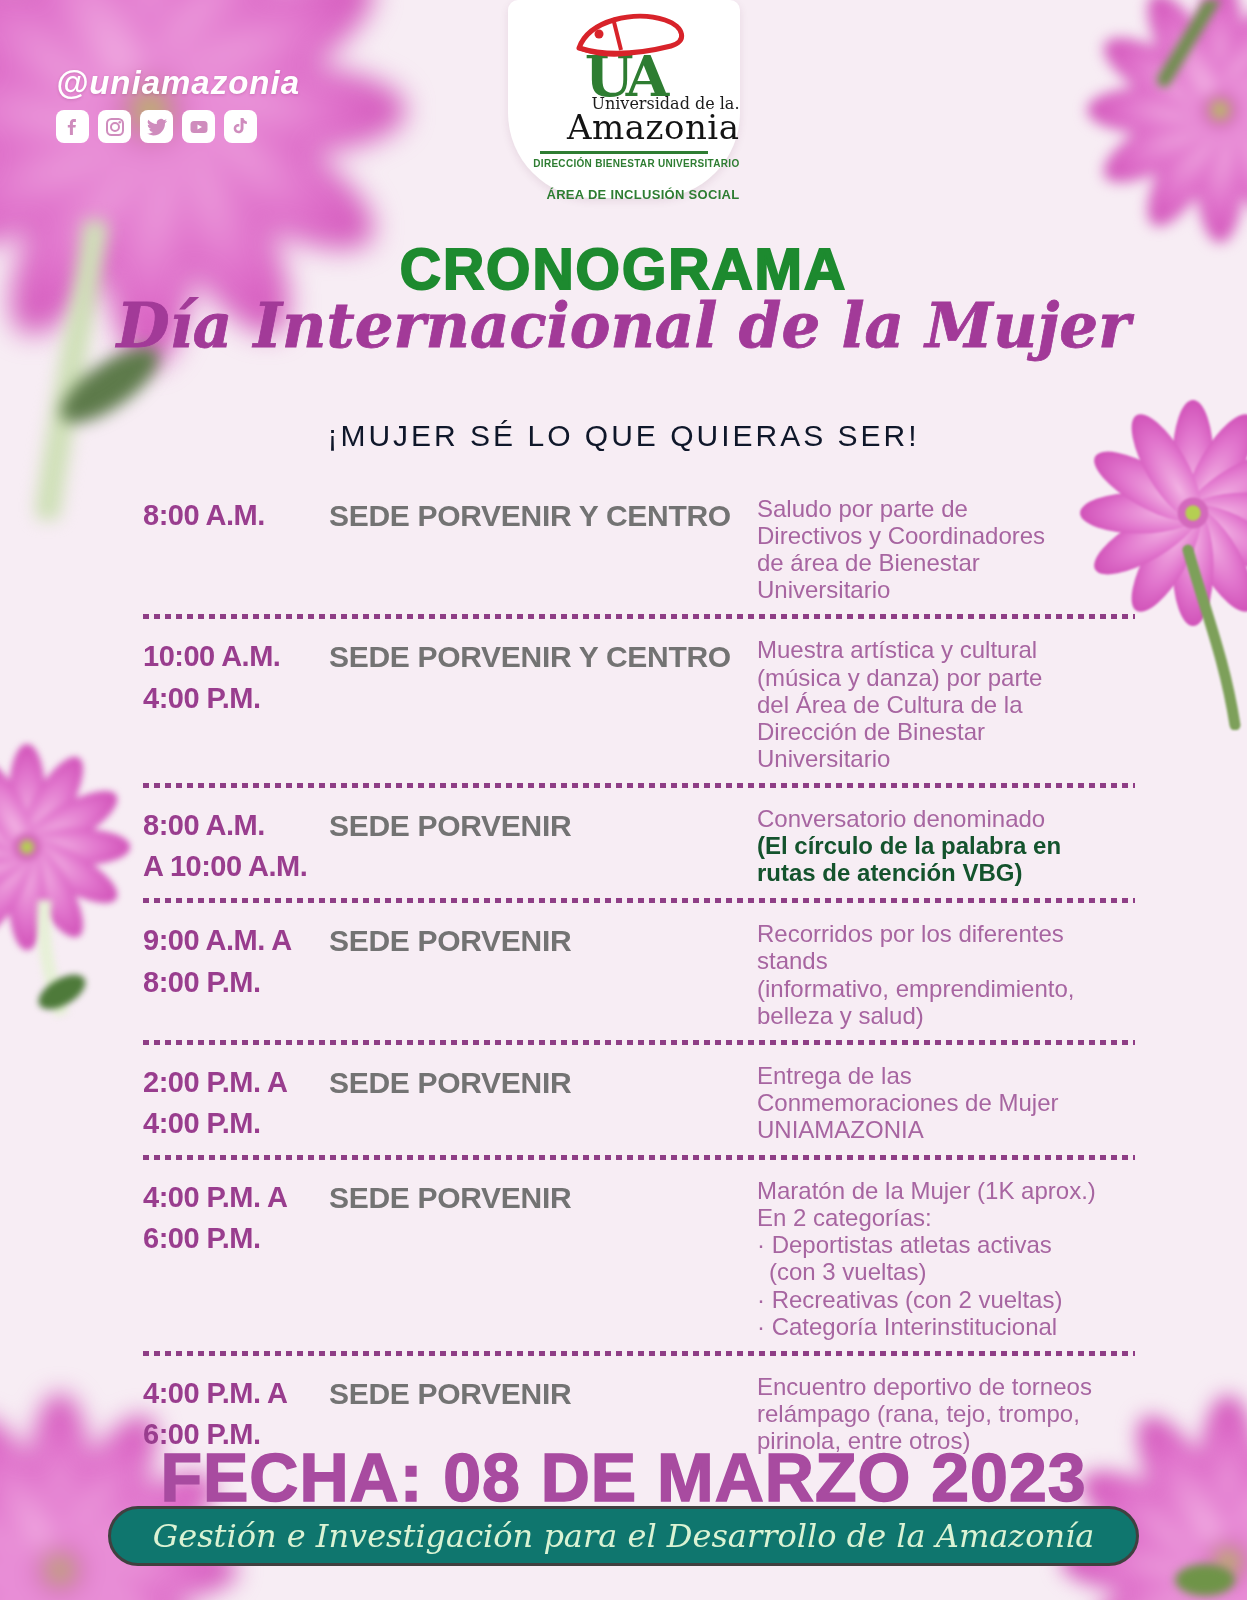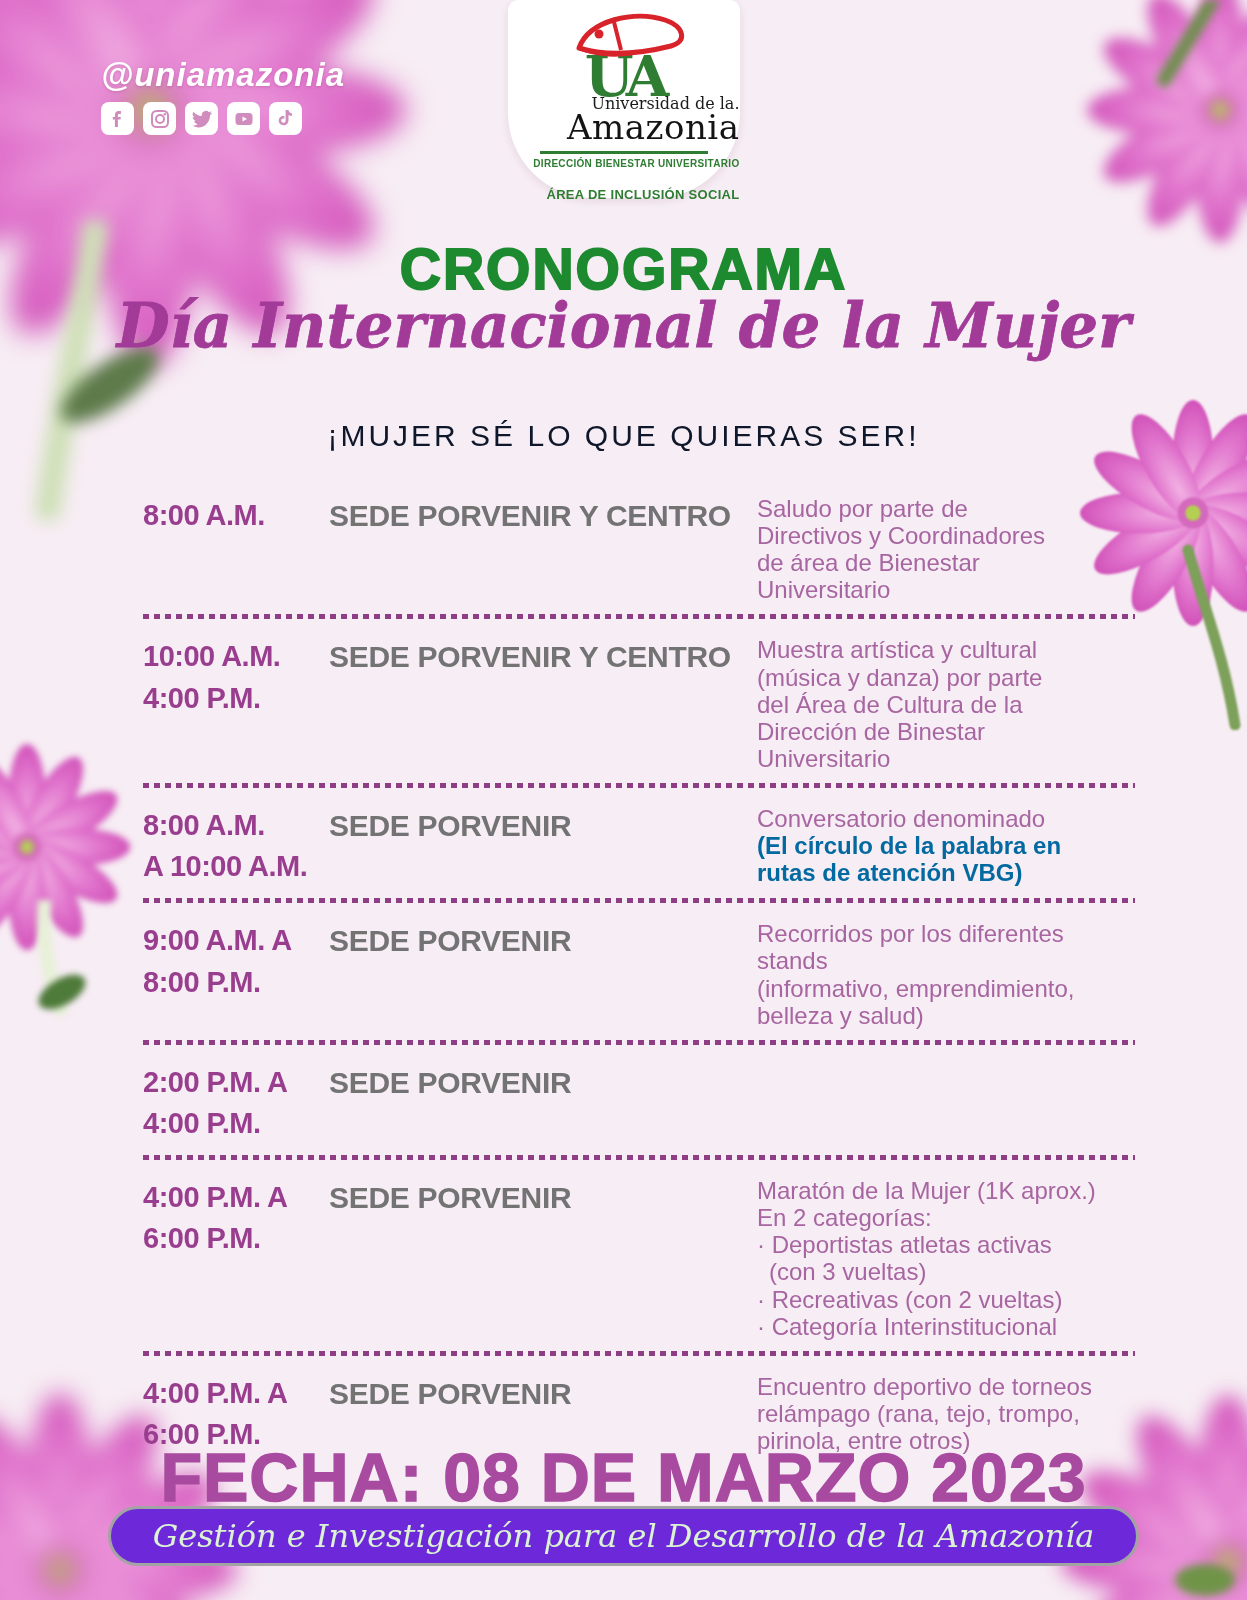--- a/index.html
+++ b/index.html
@@ -10,21 +10,21 @@
   }
   
   .flower{position:absolute; pointer-events:none; z-index:0;}
   .blob{position:absolute; pointer-events:none; z-index:0; border-radius:50%;}
   .blob-tl{left:-70px; top:-90px; width:360px; height:340px;
     background:radial-gradient(closest-side, rgba(143,38,105,.95), rgba(143,38,105,0));
     filter:blur(8px);}
   .stem{position:absolute; pointer-events:none; z-index:0;}
 
   
-  .social{position:absolute; left:56px; top:56px; z-index:3;margin-left:45px;}
+  .social{position:absolute; left:56px; top:64px; z-index:3;}
   .social-handle{
     font-size:33px; font-weight:bold; font-style:italic; color:#ffffff;
     letter-spacing:1px; text-shadow:0 1px 3px rgba(120,30,90,.25);
   }
   .social-icons{display:flex; gap:9px; margin-top:8px;}
   .icon-tile{
     width:33px; height:33px; background:#ffffff; border-radius:8px;
     display:flex; align-items:center; justify-content:center;
   }
   .icon-tile svg{width:24px; height:24px; display:block;}
@@ -57,29 +57,29 @@
   .schedule-row:not(.last)::after{
     content:""; display:block; height:5px; margin-top:11px;
     background:repeating-linear-gradient(90deg,#8f3e86 0 6px, transparent 6px 11px);
   }
   .row-cols{display:flex; align-items:flex-start;}
   .col-time{width:186px; font-weight:bold; font-size:29px; line-height:1.42;
     color:#993d8e; letter-spacing:-0.5px;}
   .col-venue{width:428px; font-weight:bold; font-size:30px; line-height:1.4;
     color:#737373; letter-spacing:-0.3px;}
   .col-desc{flex:1; font-size:24px; line-height:1.13; color:#a765a1;}
-  .col-desc .bold{font-weight:bold; color:#0369a1;}
+  .col-desc .bold{font-weight:bold; color:#14532d;}
   .col-desc .indent{padding-left:12px;}
 
   
   .fecha{position:absolute; top:1438px; left:0; width:100%; text-align:center; z-index:1;
     font-size:68px; font-weight:bold; color:#a84ba0; letter-spacing:1px;
     -webkit-text-stroke:1.5px #a84ba0;}
   .pill-wrap{position:absolute; top:1506px; left:0; width:100%; text-align:center; z-index:1;}
-  .pill{display:inline-block; background:#6d28d9; border:3px solid #a3a3a3;
+  .pill{display:inline-block; background:#0f766e; border:3px solid #404040;
     border-radius:36px; padding:8px 42px;
     font-family:"DejaVu Serif", serif; font-style:italic; font-size:32px; color:#dbf3d4;}
 </style>
 </head>
 <body>
 
 <div id="poster">
 
   <svg width="0" height="0" style="position:absolute" aria-hidden="true">
     <defs>
@@ -270,20 +270,25 @@
     </div>
       <div class="schedule-row">
       <div class="row-cols">
         <div class="col-time">
             <div>2:00 P.M. A</div>
             <div>4:00 P.M.</div>
           </div>
         <div class="col-venue">
             <div>SEDE PORVENIR</div>
           </div>
+        <div class="col-desc">
+            <div>Entrega de las</div>
+            <div>Conmemoraciones de Mujer</div>
+            <div>UNIAMAZONIA</div>
+          </div>
       </div>
     </div>
       <div class="schedule-row">
       <div class="row-cols">
         <div class="col-time">
             <div>4:00 P.M. A</div>
             <div>6:00 P.M.</div>
           </div>
         <div class="col-venue">
             <div>SEDE PORVENIR</div>

